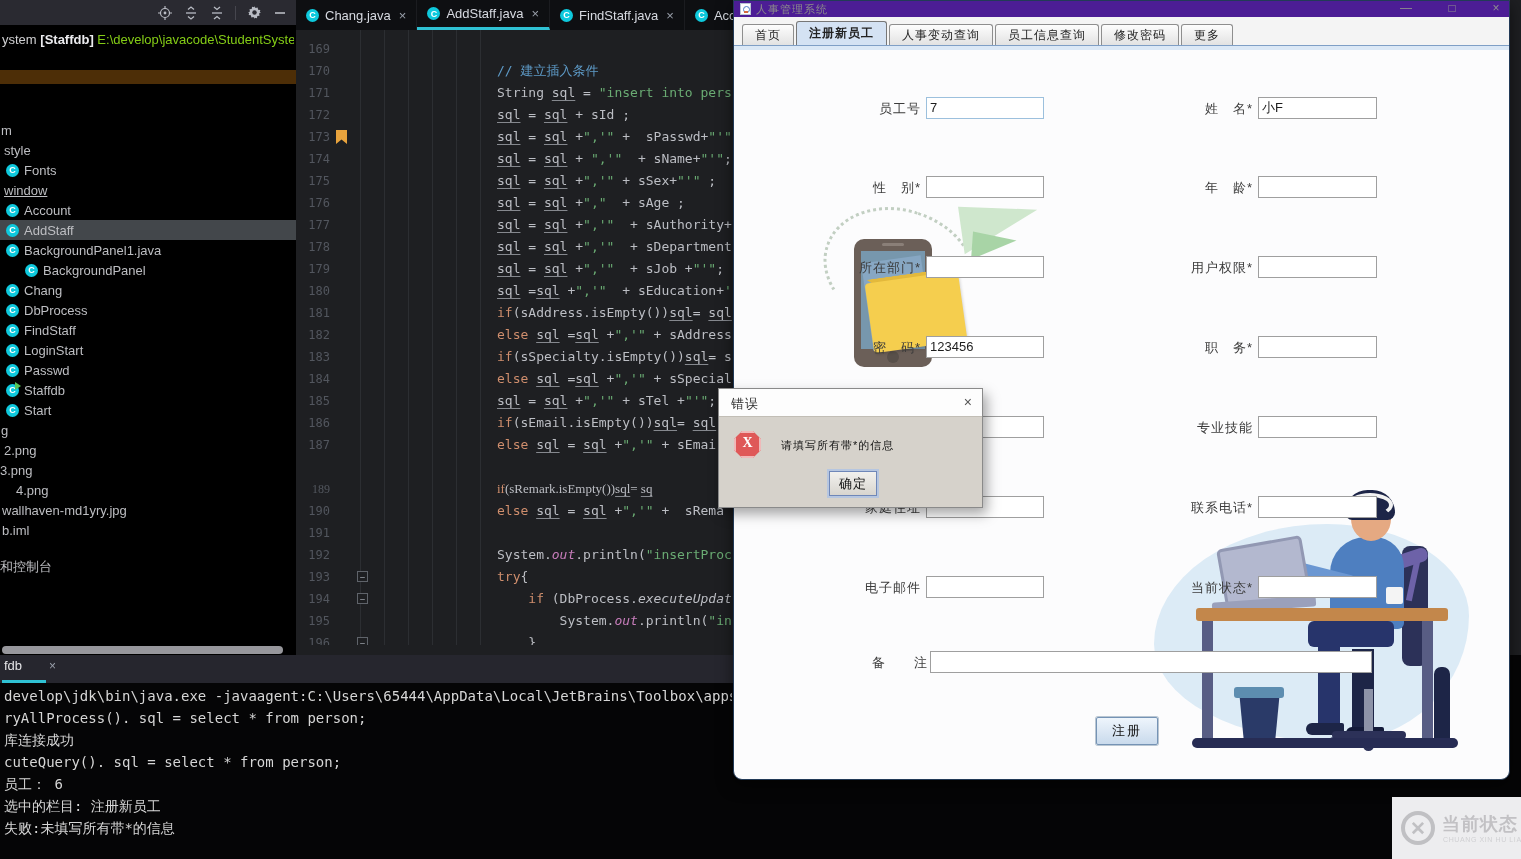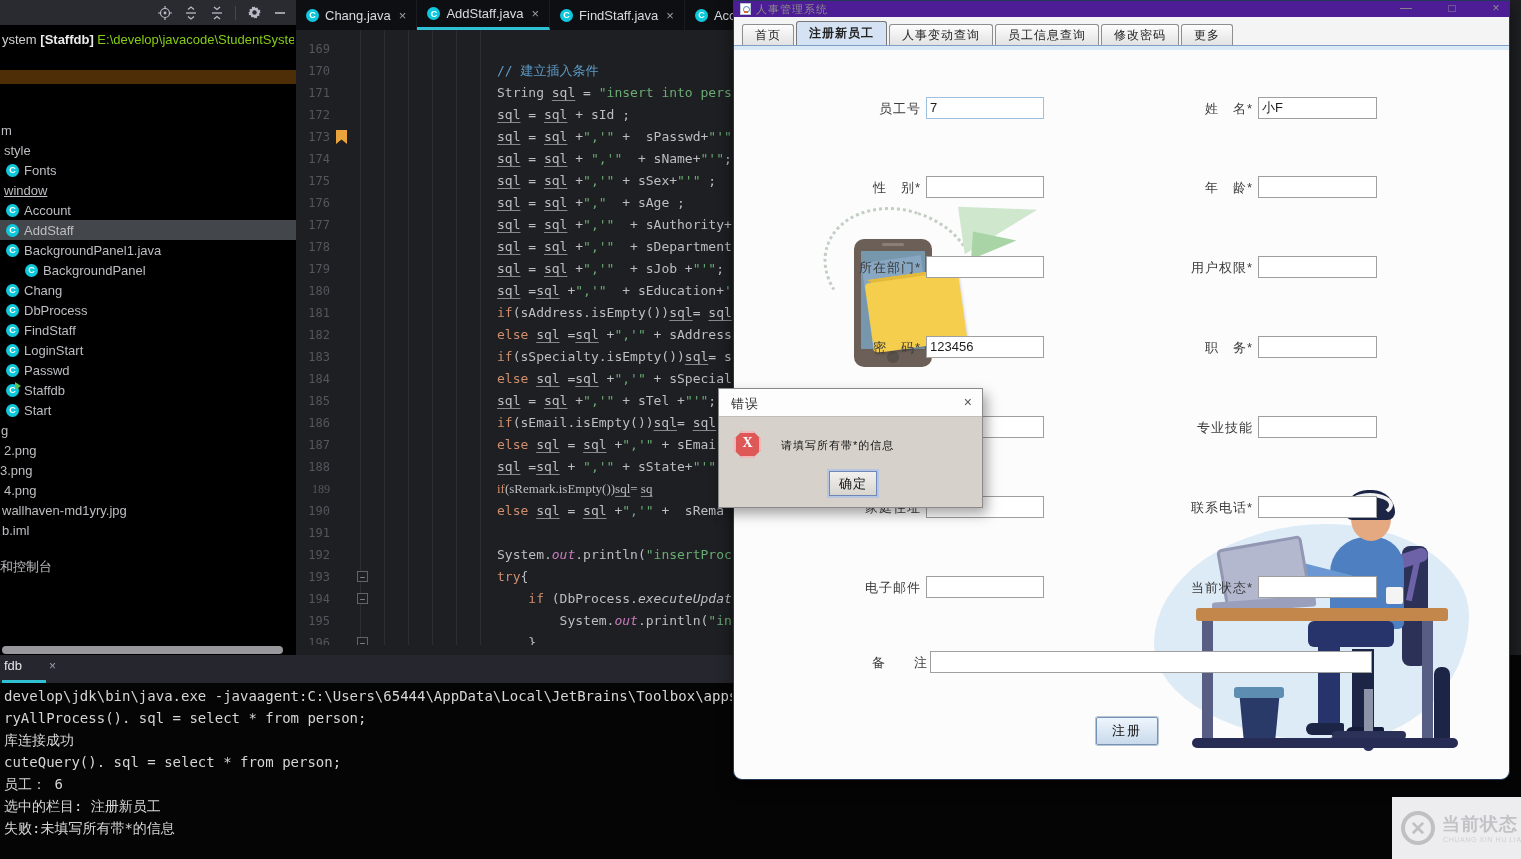--- a/index.html
+++ b/index.html
@@ -255,21 +255,21 @@
       <div class="tree-item" style="top: 395px;">
         <span class="lbl" style="margin-left: 1px;">g</span>
       </div>
       <div class="tree-item" style="top: 415px;">
         <span class="lbl" style="margin-left: 4px;">2.png</span>
       </div>
       <div class="tree-item" style="top: 435px;">
         <span class="lbl" style="">3.png</span>
       </div>
       <div class="tree-item" style="top: 455px;">
-        <span class="lbl" style="margin-left: 4px;">4.png</span>
+        <span class="lbl" style="margin-left: 16px;">4.png</span>
       </div>
       <div class="tree-item" style="top: 475px;">
         <span class="lbl" style="margin-left: 2px;">wallhaven-md1yry.jpg</span>
       </div>
       <div class="tree-item" style="top: 495px;">
         <span class="lbl" style="margin-left: 2px;">b.iml</span>
       </div>
       <div class="tree-item" style="top: 532px;">
         <span class="lbl" style="margin-left: 0px;">和控制台</span>
       </div>
@@ -296,21 +296,20 @@
     <div class="code-row" style="top: 206px;"><span class="ln">178</span><span class="ctext"><span class="tk-v">sql</span><span class="tk-p"> = </span><span class="tk-v">sql</span><span class="tk-p"> +</span><span class="tk-s">",'"</span><span class="tk-p">  + sDepartment</span></span></div>
     <div class="code-row" style="top: 228px;"><span class="ln">179</span><span class="ctext"><span class="tk-v">sql</span><span class="tk-p"> = </span><span class="tk-v">sql</span><span class="tk-p"> +</span><span class="tk-s">",'"</span><span class="tk-p">  + sJob +</span><span class="tk-s">"'"</span><span class="tk-p">;</span></span></div>
     <div class="code-row" style="top: 250px;"><span class="ln">180</span><span class="ctext"><span class="tk-v">sql</span><span class="tk-p"> =</span><span class="tk-v">sql</span><span class="tk-p"> +</span><span class="tk-s">",'"</span><span class="tk-p">  + sEducation+</span><span class="tk-s">'</span></span></div>
     <div class="code-row" style="top: 272px;"><span class="ln">181</span><span class="ctext"><span class="tk-k">if</span><span class="tk-p">(sAddress.isEmpty())</span><span class="tk-v">sql</span><span class="tk-p">= </span><span class="tk-v">sql</span></span></div>
     <div class="code-row" style="top: 294px;"><span class="ln">182</span><span class="ctext"><span class="tk-k">else </span><span class="tk-v">sql</span><span class="tk-p"> =</span><span class="tk-v">sql</span><span class="tk-p"> +</span><span class="tk-s">",'"</span><span class="tk-p"> + sAddress</span></span></div>
     <div class="code-row" style="top: 316px;"><span class="ln">183</span><span class="ctext"><span class="tk-k">if</span><span class="tk-p">(sSpecialty.isEmpty())</span><span class="tk-v">sql</span><span class="tk-p">= s</span></span></div>
     <div class="code-row" style="top: 338px;"><span class="ln">184</span><span class="ctext"><span class="tk-k">else </span><span class="tk-v">sql</span><span class="tk-p"> =</span><span class="tk-v">sql</span><span class="tk-p"> +</span><span class="tk-s">",'"</span><span class="tk-p"> + sSpecial</span></span></div>
     <div class="code-row" style="top: 360px;"><span class="ln">185</span><span class="ctext"><span class="tk-v">sql</span><span class="tk-p"> = </span><span class="tk-v">sql</span><span class="tk-p"> +</span><span class="tk-s">",'"</span><span class="tk-p"> + sTel +</span><span class="tk-s">"'"</span><span class="tk-p">;</span></span></div>
     <div class="code-row" style="top: 382px;"><span class="ln">186</span><span class="ctext"><span class="tk-k">if</span><span class="tk-p">(sEmail.isEmpty())</span><span class="tk-v">sql</span><span class="tk-p">= </span><span class="tk-v">sql</span></span></div>
     <div class="code-row" style="top: 404px;"><span class="ln">187</span><span class="ctext"><span class="tk-k">else </span><span class="tk-v">sql</span><span class="tk-p"> = </span><span class="tk-v">sql</span><span class="tk-p"> +</span><span class="tk-s">",'"</span><span class="tk-p"> + sEmai</span></span></div>
-    <div class="code-row" style="top: 426px;"><span class="ln">188</span><span class="ctext"><span class="tk-v">sql</span><span class="tk-p"> =</span><span class="tk-v">sql</span><span class="tk-p"> + </span><span class="tk-s">",'"</span><span class="tk-p"> + sState+</span><span class="tk-s">"'"</span></span></div>
     <div class="code-row" style="top: 448px; font-family: Liberation Serif, serif;"><span class="ln">189</span><span class="ctext"><span class="tk-k">if</span><span class="tk-p">(sRemark.isEmpty())</span><span class="tk-v">sql</span><span class="tk-p">= </span><span class="tk-v">sq</span></span></div>
     <div class="code-row" style="top: 470px;"><span class="ln">190</span><span class="ctext"><span class="tk-k">else </span><span class="tk-v">sql</span><span class="tk-p"> = </span><span class="tk-v">sql</span><span class="tk-p"> +</span><span class="tk-s">",'"</span><span class="tk-p"> +  sRema</span></span></div>
     <div class="code-row" style="top: 492px;"><span class="ln">191</span><span class="ctext"></span></div>
     <div class="code-row" style="top: 514px;"><span class="ln">192</span><span class="ctext"><span class="tk-p">System.</span><span class="tk-f">out</span><span class="tk-p">.println(</span><span class="tk-s">"insertProc</span></span></div>
     <div class="code-row" style="top: 536px;"><span class="ln">193</span><span class="fold">−</span><span class="ctext"><span class="tk-k">try</span><span class="tk-p">{</span></span></div>
     <div class="code-row" style="top: 558px;"><span class="ln">194</span><span class="fold">−</span><span class="ctext"><span class="tk-p">    </span><span class="tk-k">if</span><span class="tk-p"> (DbProcess.</span><span class="tk-i">executeUpdat</span></span></div>
     <div class="code-row" style="top: 580px;"><span class="ln">195</span><span class="ctext"><span class="tk-p">        System.</span><span class="tk-f">out</span><span class="tk-p">.println(</span><span class="tk-s">"in</span></span></div>
     <div class="code-row" style="top: 602px; text-decoration: underline;"><span class="ln">196</span><span class="fold">−</span><span class="ctext"><span class="tk-p">    }</span></span></div>
   </div>
 

